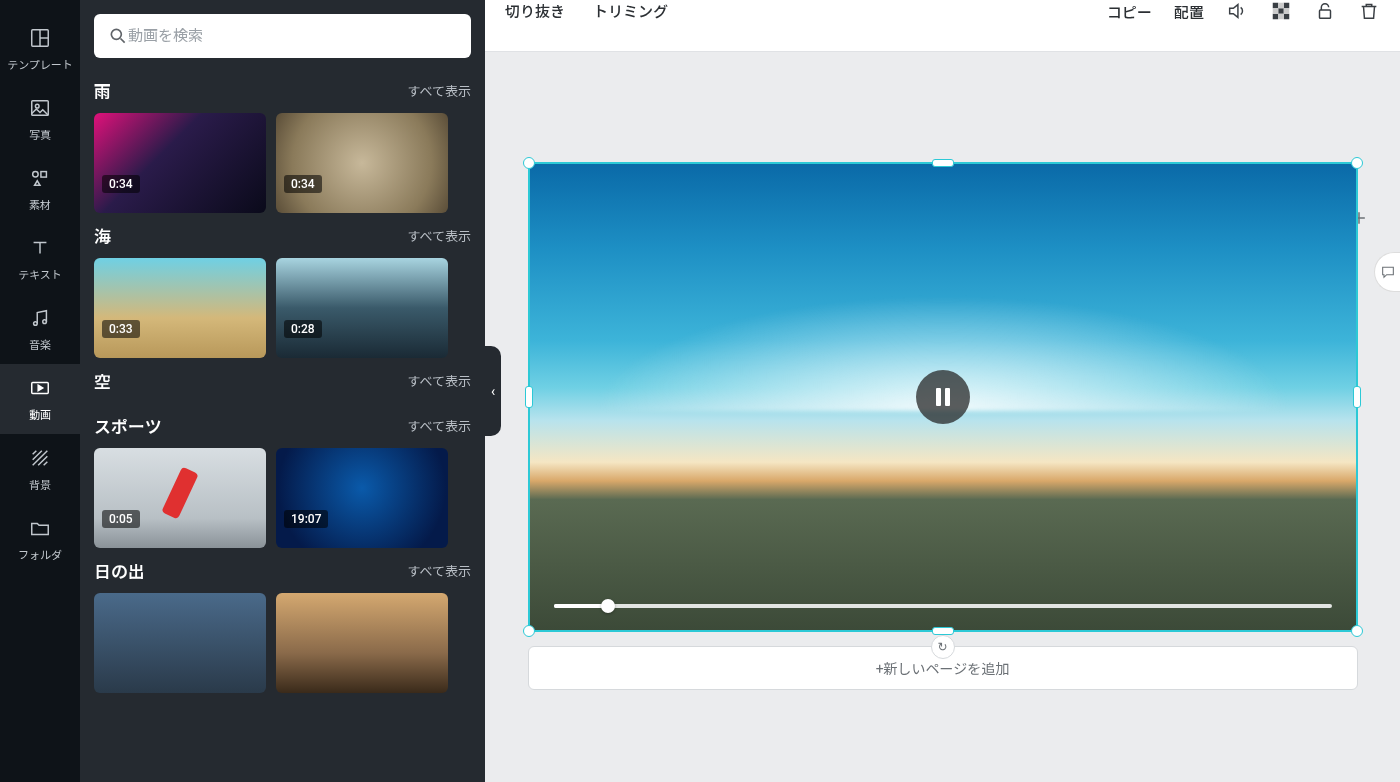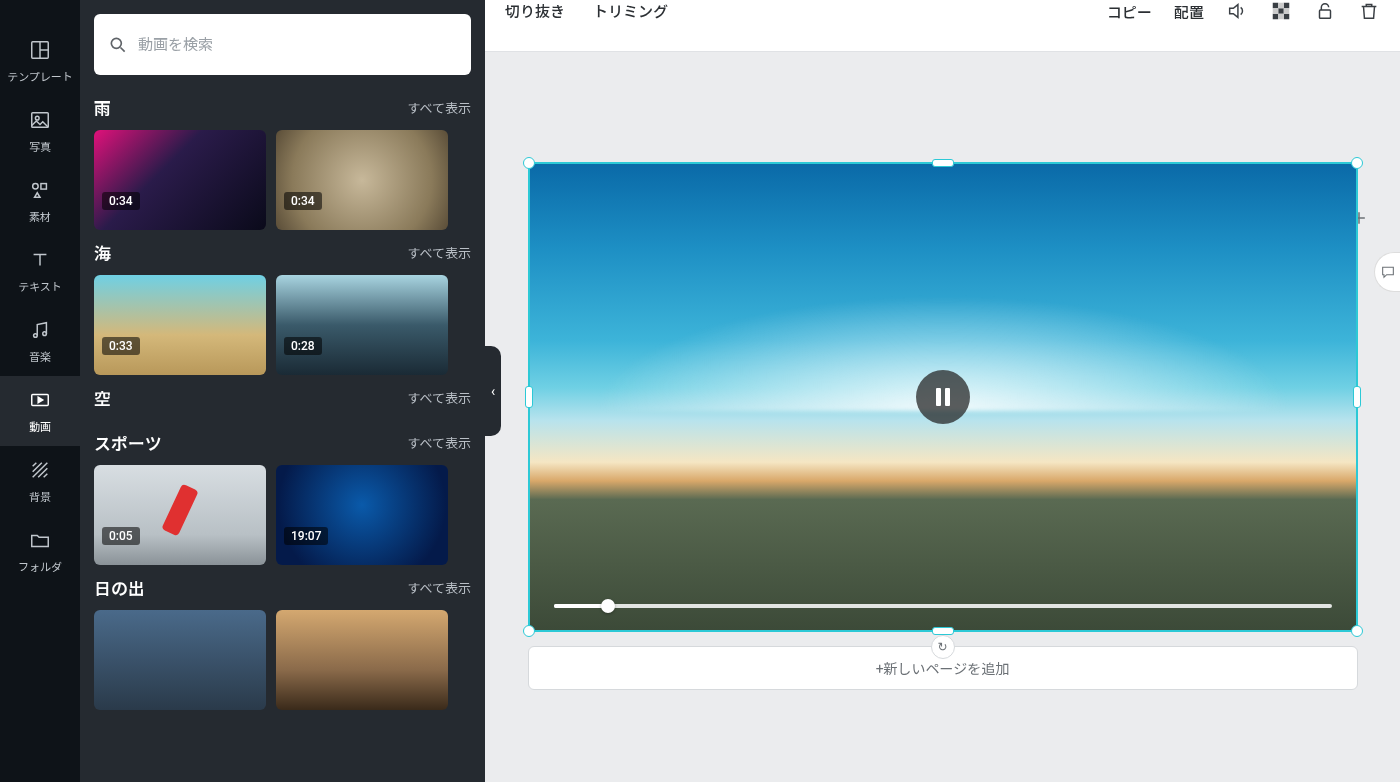--- a/index.html
+++ b/index.html
@@ -1,23 +1,23 @@
 <!DOCTYPE html>
 <html><head>
 <meta charset="utf-8">
 <style>
 * { margin: 0; padding: 0; box-sizing: border-box; font-family: -apple-system, BlinkMacSystemFont, "Segoe UI", Roboto, "Hiragino Sans", "Noto Sans JP", sans-serif; }
 body { width: 1400px; height: 782px; overflow: hidden; display: flex; background: #e9ebee; }
-.left-rail { width: 80px; background: #0e1318; color: #c1c7cd; display: flex; flex-direction: column; align-items: center; padding-top: 26px; flex-shrink: 0; }
+.left-rail { width: 80px; background: #0e1318; color: #c1c7cd; display: flex; flex-direction: column; align-items: center; padding-top: 14px; flex-shrink: 0; }
 .rail-item { display: flex; flex-direction: column; align-items: center; gap: 6px; width: 100%; padding: 12px 0; font-size: 11px; color: #c1c7cd; cursor: pointer; }
 .rail-item.active { background: #252a30; color: #fff; }
 .rail-icon { width: 24px; height: 24px; display: flex; align-items: center; justify-content: center; }
 .side-panel { width: 405px; background: #252a30; flex-shrink: 0; display: flex; flex-direction: column; position: relative; }
 .search-wrap { padding: 14px 14px 10px 14px; }
-.search-box { background: #fff; border-radius: 6px; height: 61px; display: flex; align-items: center; padding: 0 14px; gap: 10px; }
+.search-box { background: #fff; border-radius: 6px; height: 44px; display: flex; align-items: center; padding: 0 14px; }
 .search-box input { border: none; outline: none; flex: 1; font-size: 15px; background: transparent; color: #333; }
 .search-box input::placeholder { color: #9aa0a6; }
 .cat-list { flex: 1; overflow-y: auto; padding: 0 14px 20px 14px; }
 .cat-list::-webkit-scrollbar { width: 0; }
 .cat-head { display: flex; justify-content: space-between; align-items: center; color: #fff; padding: 10px 0 10px 0; }
 .cat-title { font-size: 17px; font-weight: 600; }
 .cat-all { font-size: 13px; color: #b8bec5; cursor: pointer; }
 .thumb-row { display: flex; gap: 10px; }
 .thumb { width: 172px; height: 100px; border-radius: 6px; position: relative; overflow: hidden; cursor: pointer; flex-shrink: 0; }
 .duration { position: absolute; left: 8px; bottom: 20px; background: rgba(0,0,0,0.55); color: #fff; font-size: 12px; padding: 2px 7px; border-radius: 3px; font-weight: 500; }

